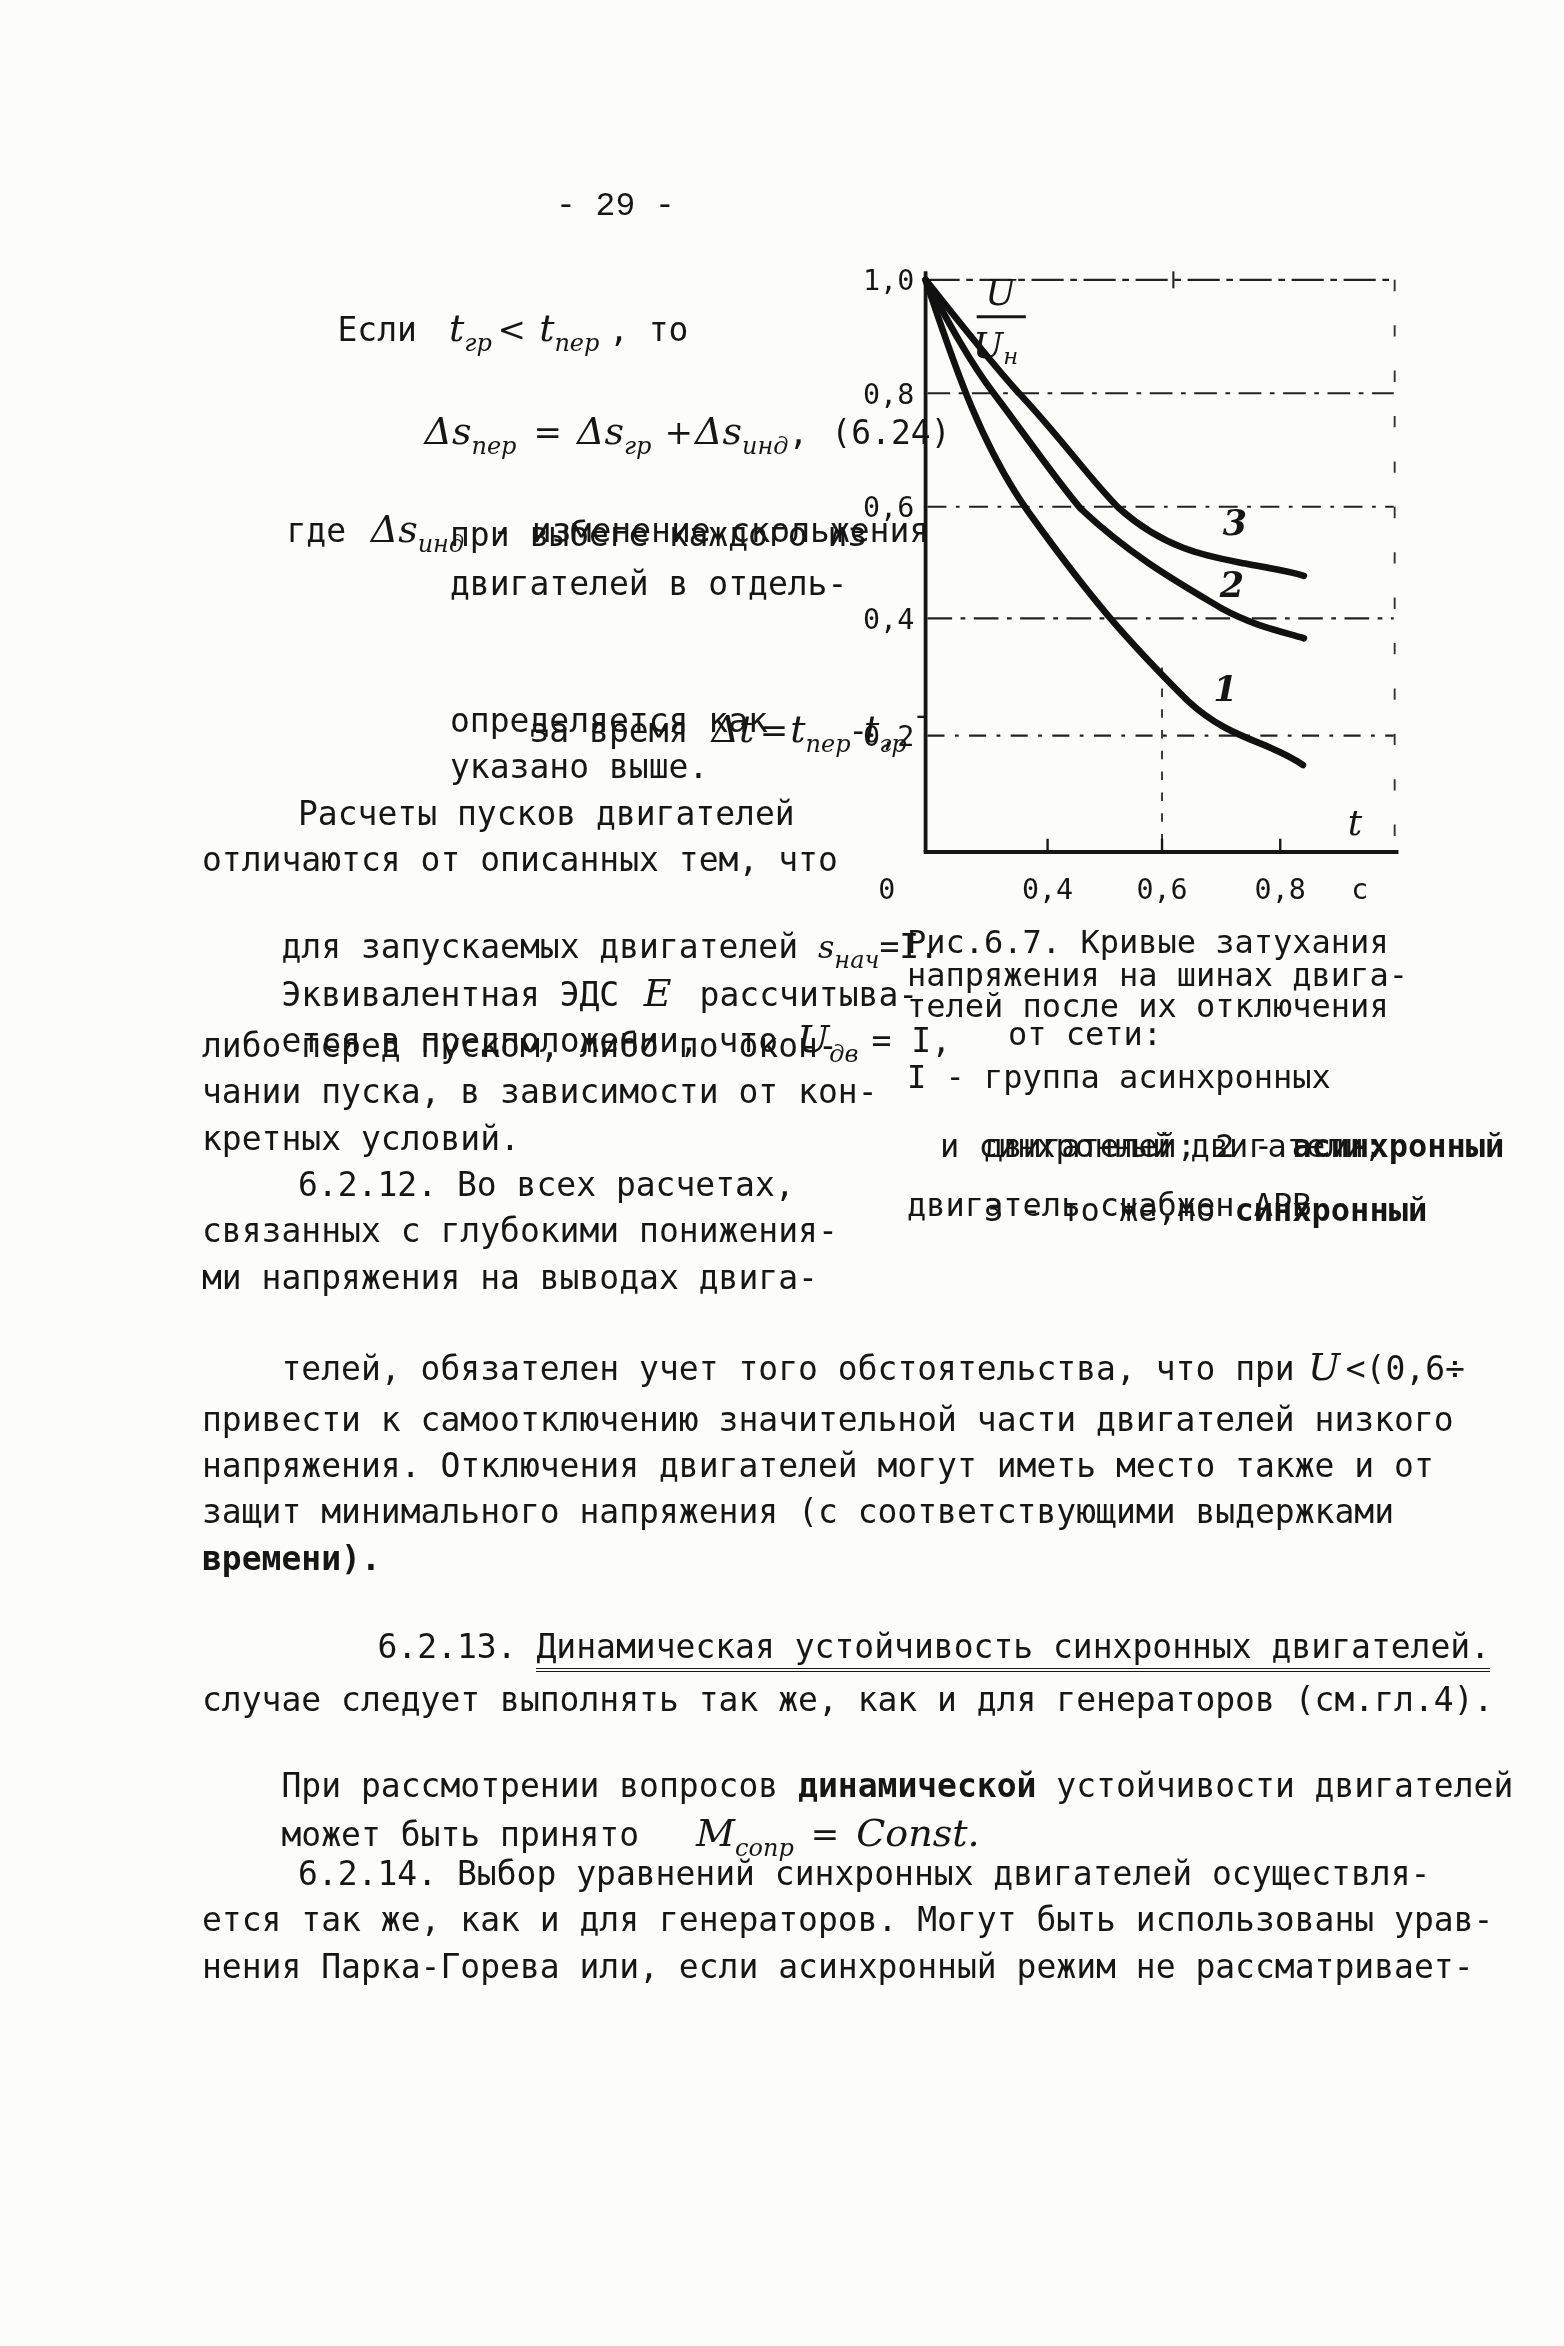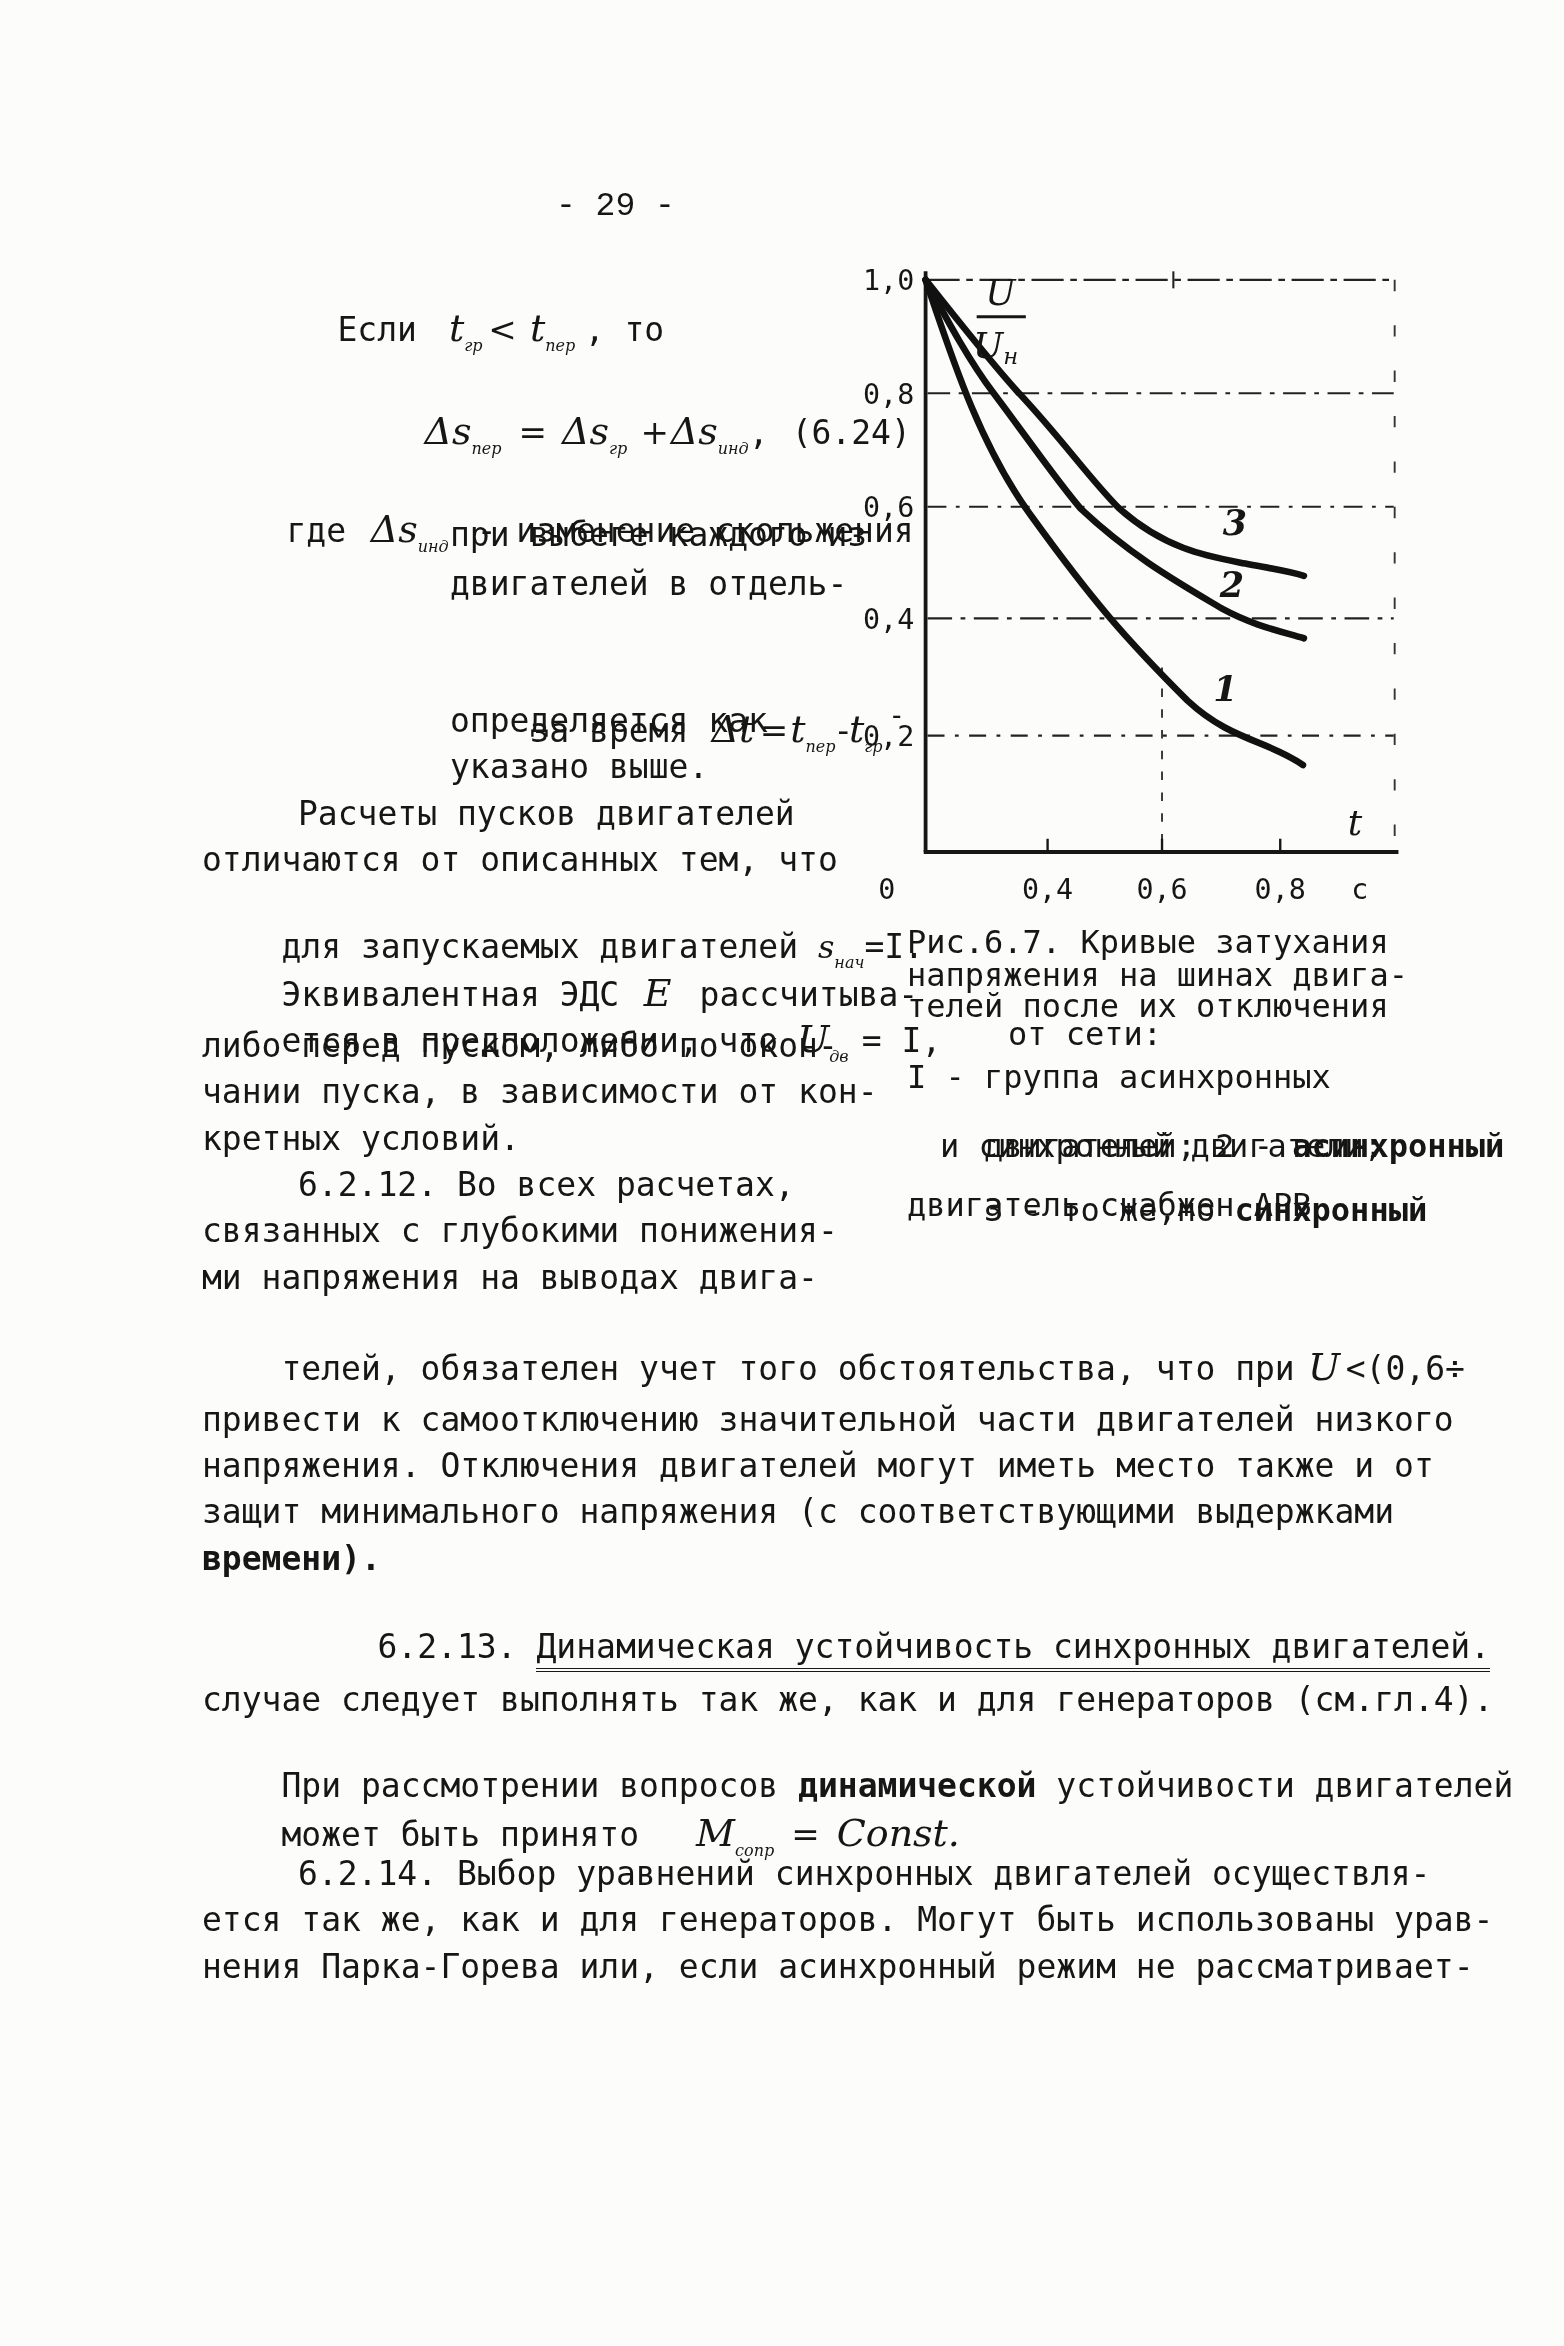--- a/index.html
+++ b/index.html
@@ -24,21 +24,21 @@
   }
   .b{font-weight:bold;}
   .var{
     font-family:"DejaVu Serif", serif;
     font-style:italic;
     font-size:38px;
   }
   .var sub{
     font-family:"DejaVu Serif", serif;
     font-style:italic;
-    font-size:16px;
+    font-size:24px;
     vertical-align:-9.5px;
     line-height:0;
   }
   .op{font-family:"DejaVu Serif", serif;font-size:34px;}
   .supdash{
     display:inline-block;
     vertical-align:17px;
     font-size:28px;
   }
   .u613{

